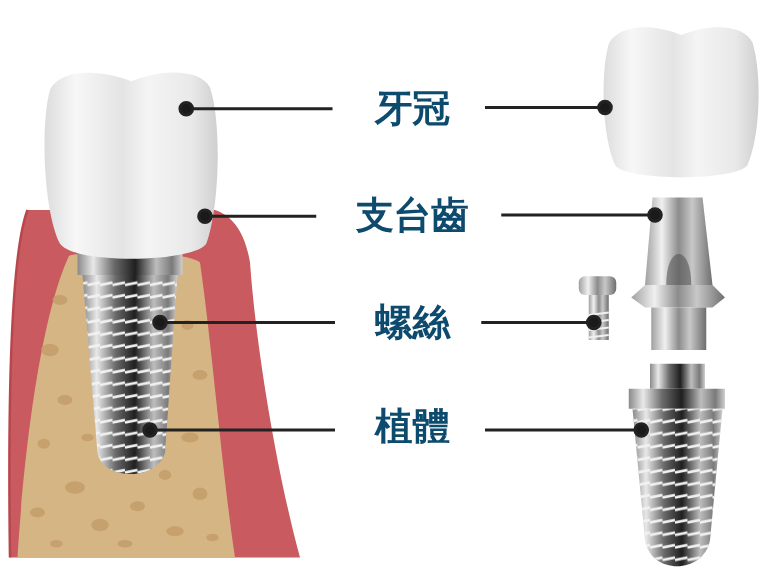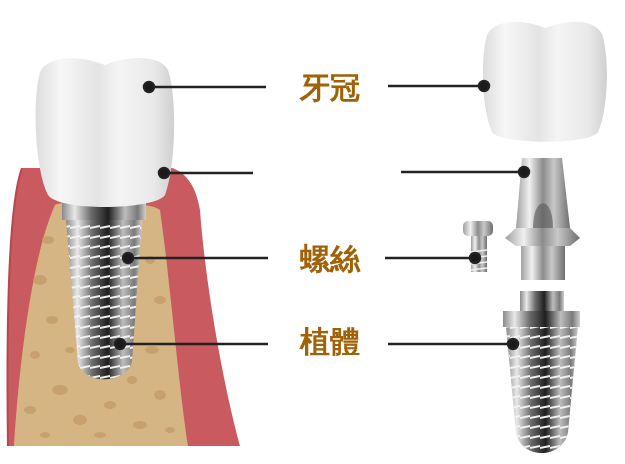--- a/index.html
+++ b/index.html
@@ -3,21 +3,21 @@
 <meta charset="utf-8">
 <style>
   html, body { margin: 0; padding: 0; background: #ffffff; }
   body { width: 625px; height: 464px; position: relative; overflow: hidden; font-family: "DejaVu Sans", sans-serif; }
   #stage { position: absolute; left: 0; top: 0; width: 625px; height: 464px; }
   .label {
     position: absolute;
     font-family: "DejaVu Sans", sans-serif;
     font-weight: bold;
     font-size: 30px;
-    color: #a16207;
+    color: #0c4a6e;
     line-height: 36px;
     text-align: center;
     white-space: nowrap;
   }
 </style>
 </head>
 <body>
 
 <div id="stage">
   <svg width="625" height="464" viewBox="0 0 625 464">
@@ -134,15 +134,16 @@
       <line x1="401" y1="172" x2="524" y2="172"></line>
         <circle cx="524" cy="172" r="5"></circle>
       <line x1="385" y1="258" x2="475" y2="258"></line>
         <circle cx="475" cy="258" r="5"></circle>
       <line x1="388" y1="344" x2="513" y2="344"></line>
         <circle cx="513" cy="344" r="5"></circle>
     </g>
   </svg>
 
   <div class="label" style="left:280px; top:70px; width:100px;">牙冠</div>
+  <div class="label" style="left:265px; top:155px; width:130px;">支台齒</div>
   <div class="label" style="left:280px; top:241px; width:100px;font-family:Liberation Serif, serif;">螺絲</div>
   <div class="label" style="left:280px; top:326px; width:100px;font-family:Liberation Mono, monospace;">植體</div>
 </div>
 
 </body></html>

